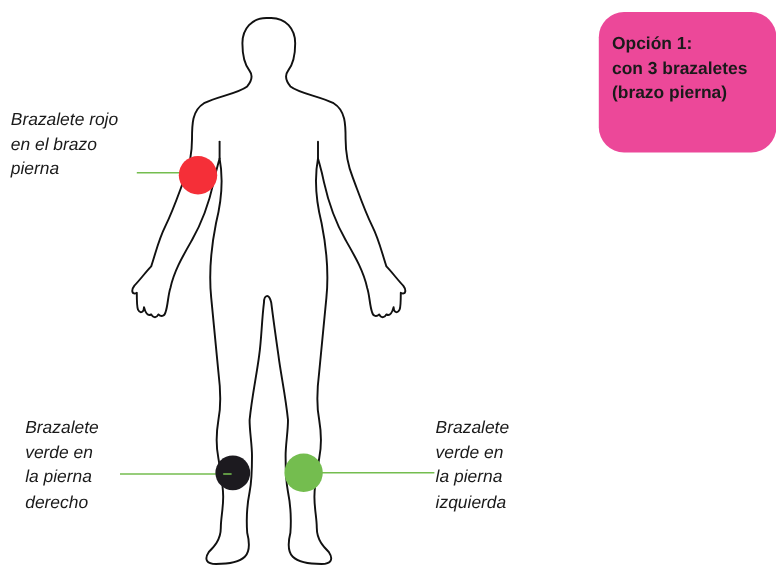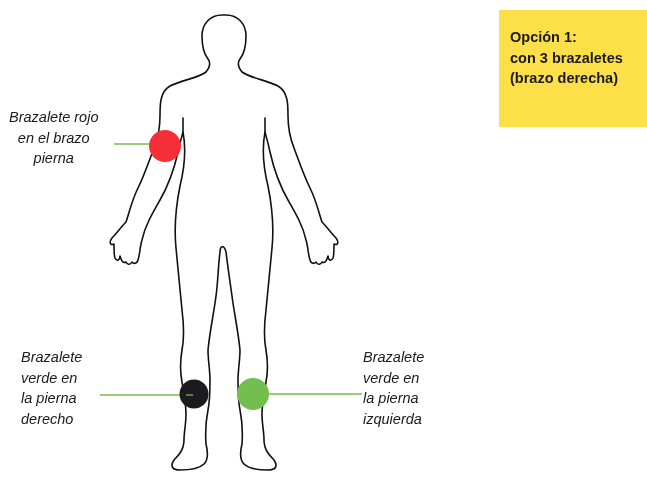--- a/index.html
+++ b/index.html
@@ -1,17 +1,17 @@
 <!DOCTYPE html>
 <html><head>
 <meta charset="utf-8">
 <style>
   html, body { margin: 0; padding: 0; background: #ffffff; }
   body { width: 647px; height: 490px; position: relative; overflow: hidden; font-family: "Liberation Sans", sans-serif; }
-  .info-box { position: absolute; left: 499px; top: 10px; width: 148px; height: 117px; background: #fde047; box-sizing: border-box; padding: 17px 0 0 11px; }
+  .info-box { position: absolute; left: 499px; top: 10px; width: 148px; height: 117px; background: #ec4899; box-sizing: border-box; padding: 17px 0 0 11px; border-radius: 21px; }
   .info-box .line { font-weight: bold; font-size: 14.5px; line-height: 20.5px; color: #1a1a1a; white-space: nowrap; }
   .label { position: absolute; font-style: italic; font-size: 14.5px; line-height: 20.5px; color: #1a1a1a; white-space: nowrap; }
   .label .l { display: block; }
   svg.figure { position: absolute; left: 0; top: 0; }
 </style>
 </head>
 <body>
 
 <svg class="figure" width="647" height="490" viewBox="0 0 647 490">
   <g fill="none" stroke="#111" stroke-width="1.6" stroke-linejoin="round" stroke-linecap="round">
@@ -103,24 +103,24 @@
 
   <circle cx="165" cy="146" r="16" fill="#f52f38"></circle>
   <circle cx="194" cy="394" r="14.5" fill="#1c1a1f"></circle>
   <circle cx="253" cy="394" r="16" fill="#74bd4f"></circle>
   <line x1="186" y1="395" x2="193" y2="395" stroke="#74bd4f" stroke-width="1.3"></line>
 </svg>
 
 <div class="info-box">
   <span class="line" style="display:block">Opción 1:</span>
   <span class="line" style="display:block">con 3 brazaletes</span>
-  <span class="line" style="display:block">(brazo derecha)</span>
+  <span class="line" style="display:block">(brazo pierna)</span>
 </div>
 
-<div class="label" style="left:9px; top:107px;text-align:center;">
+<div class="label" style="left:9px; top:90px;">
   <span class="l">Brazalete rojo</span>
   <span class="l">en el brazo</span>
   <span class="l">pierna</span>
 </div>
 
 <div class="label" style="left:21px; top:347px;">
   <span class="l">Brazalete</span>
   <span class="l">verde en</span>
   <span class="l">la pierna</span>
   <span class="l">derecho</span>

